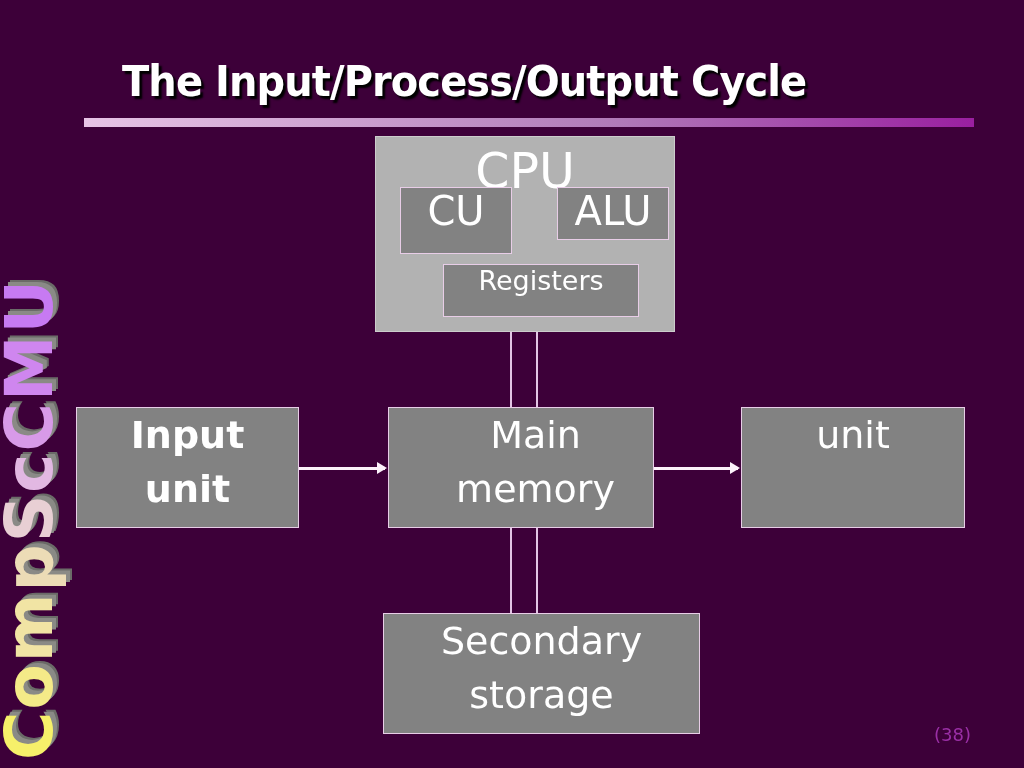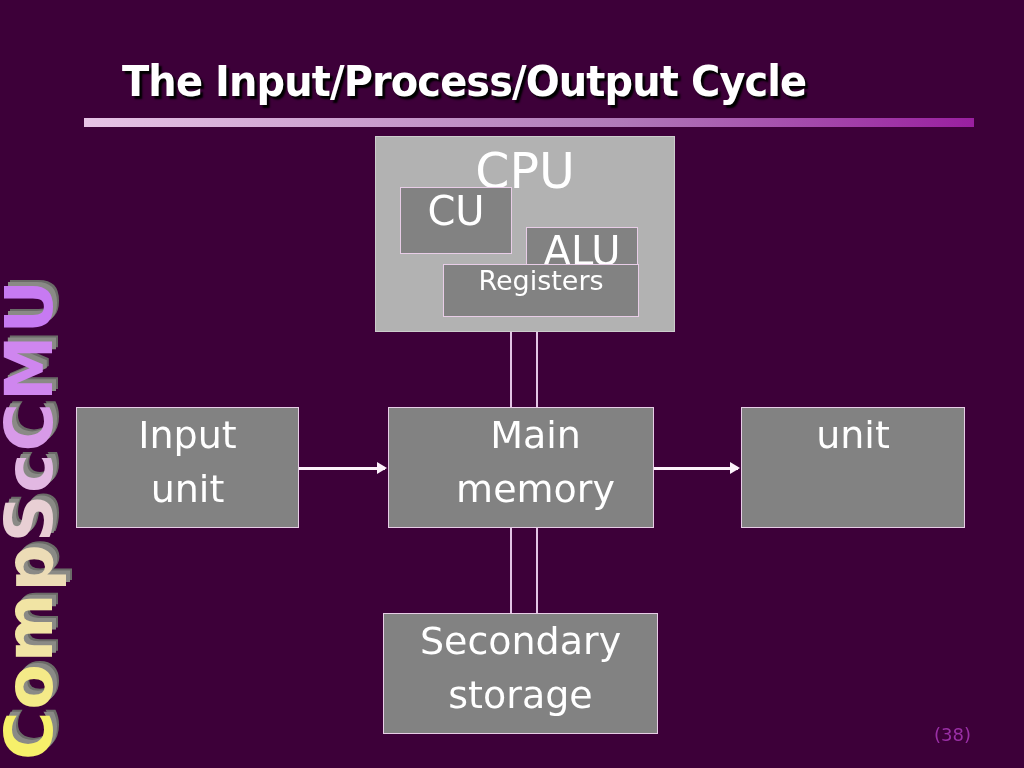--- a/index.html
+++ b/index.html
@@ -26,31 +26,31 @@
 
 <div class="title">The Input/Process/Output Cycle</div>
 <div class="rule"></div>
 
 <div class="box cpu">
   <div class="cpu-label">CPU</div>
 </div>
 <div class="box" style="left:400px;top:187px;width:112px;height:67px;">
   <span style="font-size:40px;">CU</span>
 </div>
-<div class="box" style="left:526px;top:187px;width:112px;height:53px;margin-top:40px;">
+<div class="box" style="left:557px;top:187px;width:112px;height:53px;">
   <span style="font-size:40px;">ALU</span>
 </div>
 <div class="box" style="left:443px;top:264px;width:196px;height:53px;">
   <span style="font-size:27px;">Registers</span>
 </div>
 
 <div class="line" style="left:510px;top:332px;height:76px;"></div>
 <div class="line" style="left:536px;top:332px;height:76px;"></div>
 
-<div class="box big" style="left:76px;top:407px;width:223px;height:121px;">
+<div class="box big" style="left:76px;top:407px;width:223px;height:121px;font-weight:bold;">
   <div>
     <div>Input</div>
     <div>unit</div>
   </div>
 </div>
 
 <div class="box big" style="left:388px;top:407px;width:266px;height:121px;padding-left:29px;">
   <div>
     <div>Main</div>
     <div>memory</div>
@@ -62,20 +62,20 @@
     <div>unit</div>
   </div>
 </div>
 
 <div class="arrow" style="left:299px;top:467px;width:86px;"></div>
 <div class="arrow" style="left:654px;top:467px;width:84px;"></div>
 
 <div class="line" style="left:510px;top:528px;height:86px;"></div>
 <div class="line" style="left:536px;top:528px;height:86px;"></div>
 
-<div class="box big" style="left:383px;top:613px;width:275px;height:121px;">
+<div class="box big" style="left:383px;top:613px;width:317px;height:121px;">
   <div>
     <div>Secondary</div>
     <div>storage</div>
   </div>
 </div>
 
 <div class="pagenum">(38)</div>
 
 </body></html>

